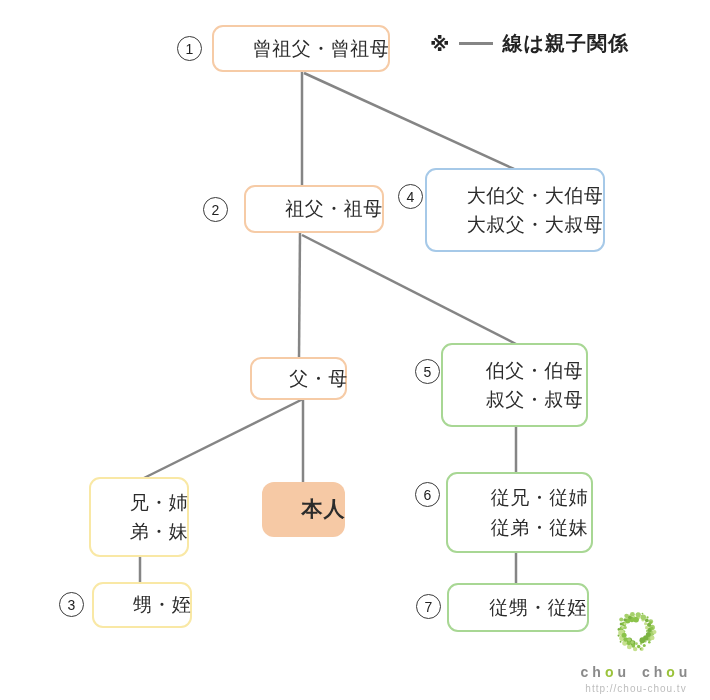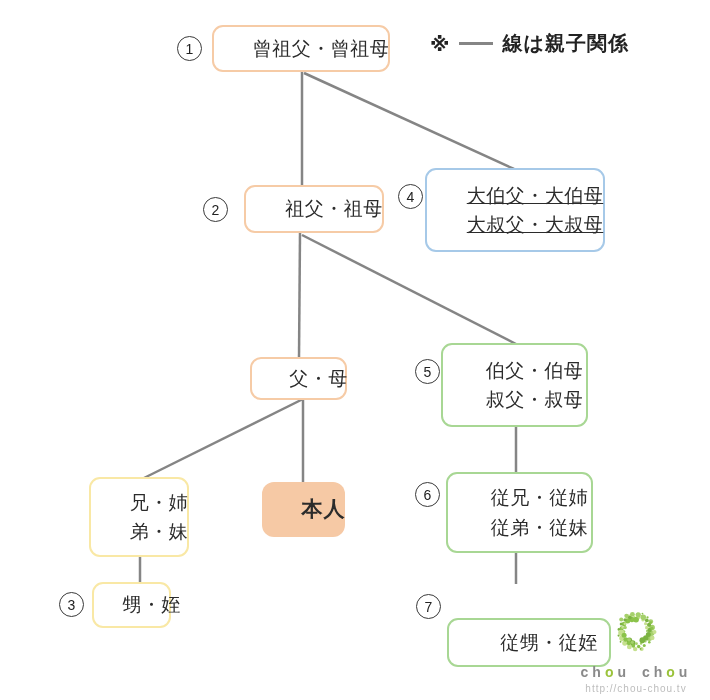--- a/index.html
+++ b/index.html
@@ -9,21 +9,21 @@
   }
   .edges-layer{position:absolute;left:0;top:0;width:710px;height:700px;pointer-events:none;}
   .edge{stroke:var(--line,#858585);stroke-width:2.5;}
   .box{
     position:absolute;box-sizing:border-box;background:#fff;
     border:2px solid #ccc;border-radius:11px;
     display:flex;flex-direction:column;align-items:center;justify-content:center;
     font-size:19px;letter-spacing:.5px;white-space:nowrap;line-height:1.55;padding-left:40px;
   }
   .box.peach{border-color:var(--peach,#f6cba6);}
-  .box.blue{border-color:var(--blue,#a6c9e8);text-decoration:underline;}
+  .box.blue{border-color:var(--blue,#a6c9e8);}
   .box.green{border-color:var(--green,#a8d794);}
   .box.yellow{border-color:var(--yellow,#f9e8a5);}
   .box.self-box{
     border:none;background:var(--self-fill,#f6c9a5);
     font-weight:bold;font-size:21px;border-radius:12px;letter-spacing:1px;
   }
   .num{
     position:absolute;width:23px;height:23px;border:1.5px solid #3a3a3a;border-radius:50%;
     display:flex;align-items:center;justify-content:center;
     font-size:14px;line-height:1;color:#222;background:#fff;
@@ -102,26 +102,26 @@
     <span>本人</span>
   </div>
 
   <div class="num" style="left:415px;top:482px">6</div>
   <div class="box green" style="left:446px;top:472px;width:147px;height:81px">
     <span>従兄・従姉</span>
     <span>従弟・従妹</span>
   </div>
 
   <div class="num" style="left:59px;top:592px">3</div>
-  <div class="box yellow" style="left:92px;top:582px;width:79px;height:46px">
+  <div class="box yellow" style="left:92px;top:582px;width:100px;height:46px">
     <span>甥・姪</span>
   </div>
 
   <div class="num" style="left:416px;top:594px">7</div>
-  <div class="box green" style="left:447px;top:618px;width:164px;height:49px">
+  <div class="box green" style="left:447px;top:583px;width:142px;height:49px">
     <span>従甥・従姪</span>
   </div>
 
   <div class="logo">
     <svg width="46" height="46" viewBox="0 0 46 46">
         <circle cx="34.00" cy="23.00" r="0.90" fill="#8bc34a"></circle>
         <circle cx="12.75" cy="32.39" r="1.20" fill="#a5d06b"></circle>
         <circle cx="24.47" cy="6.26" r="1.50" fill="#7cb342"></circle>
         <circle cx="30.12" cy="32.29" r="1.80" fill="#c5e08e"></circle>
         <circle cx="8.62" cy="20.46" r="2.10" fill="#8bc34a"></circle>

